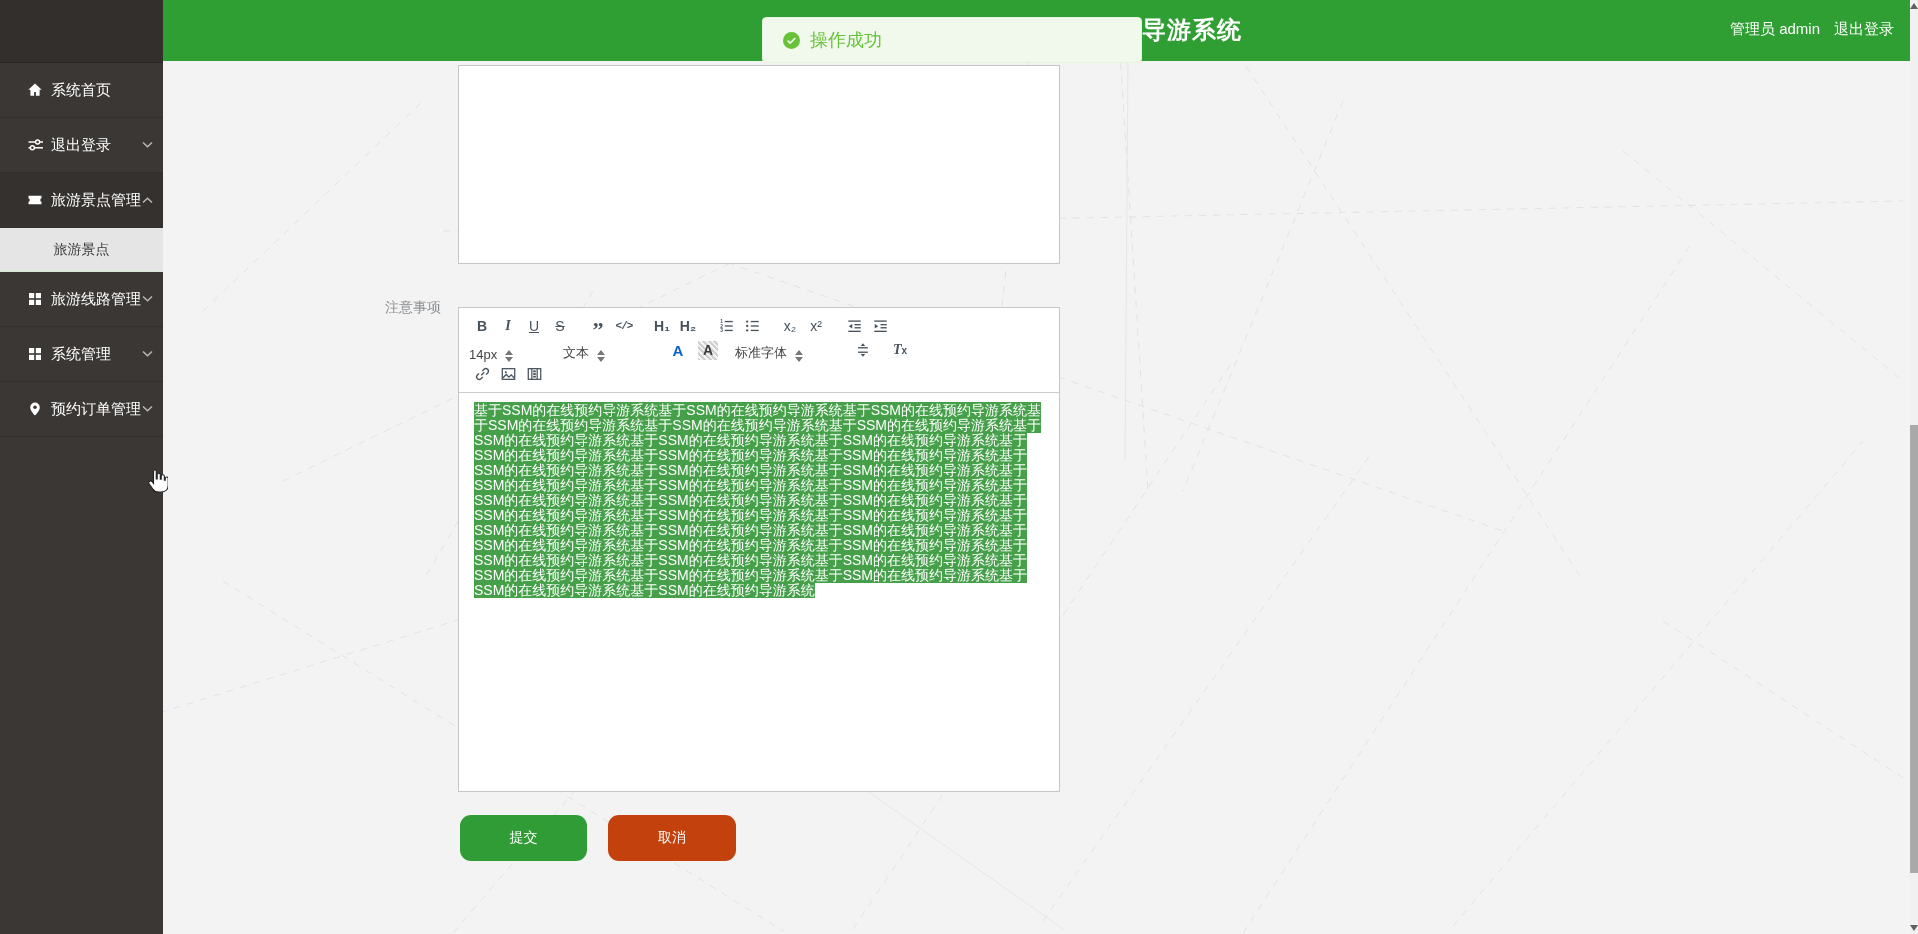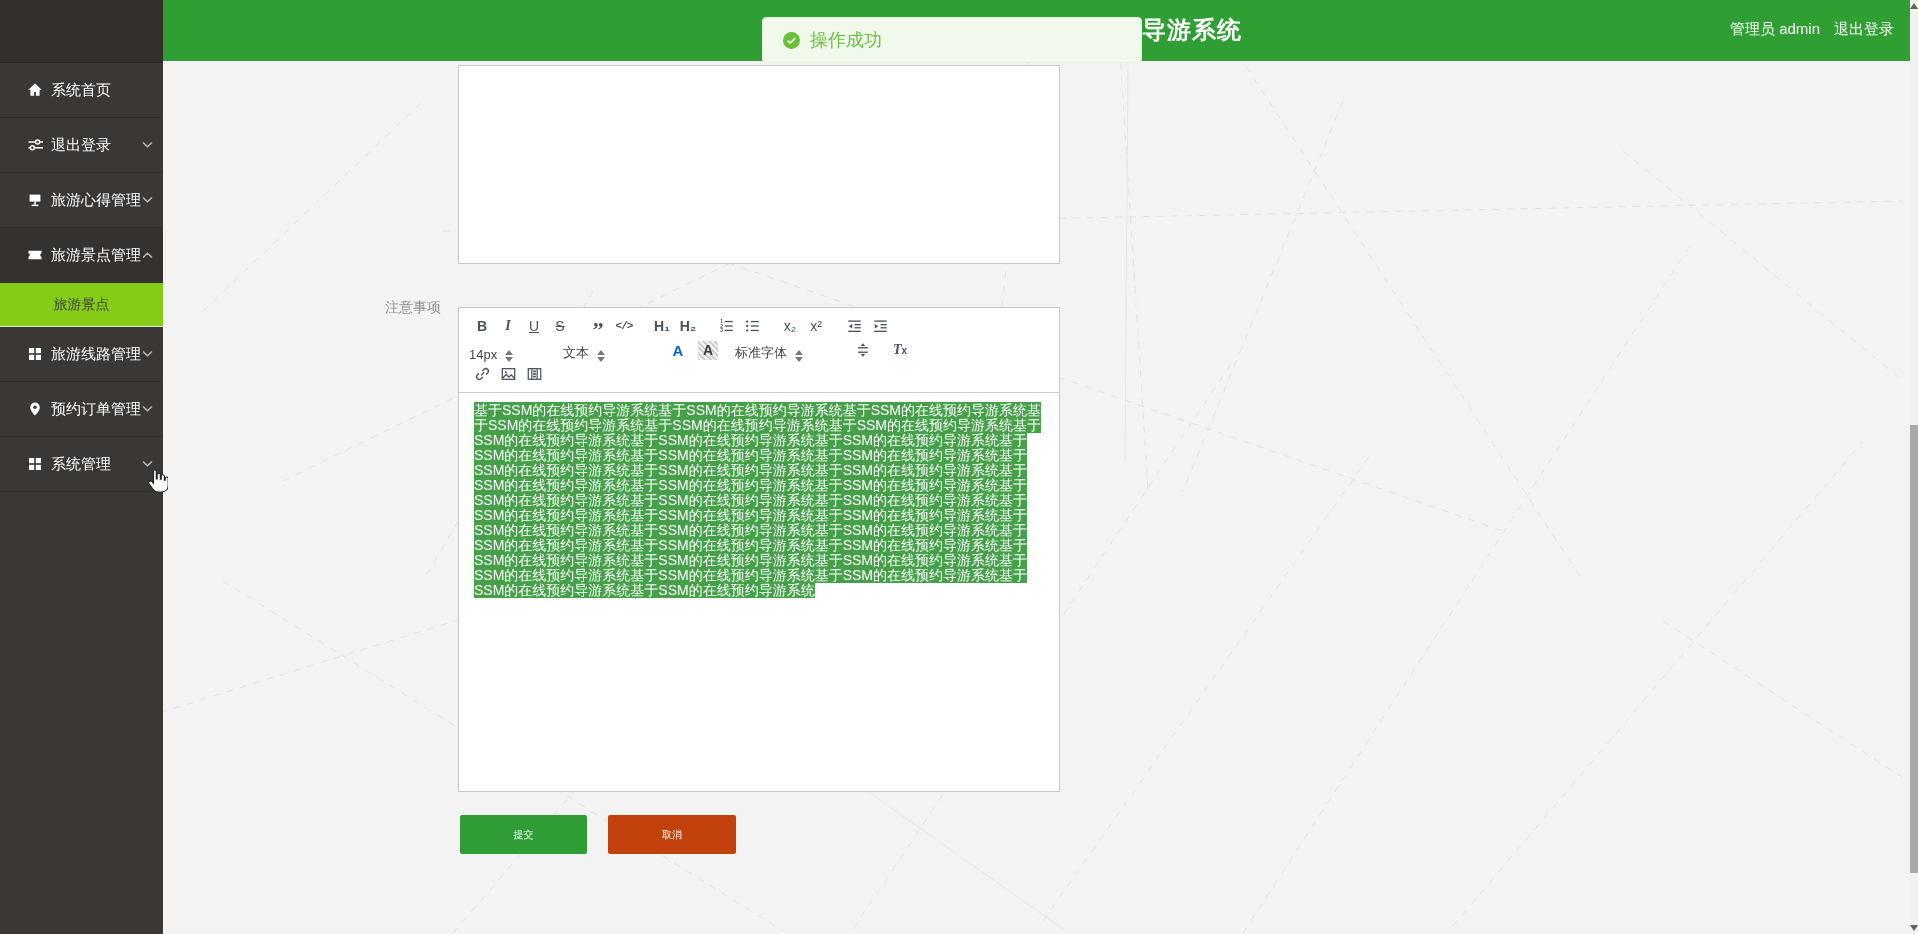--- a/index.html
+++ b/index.html
@@ -10,21 +10,21 @@
   }
   
   .sidebar{position:absolute;left:0;top:0;width:163px;height:934px;background:#3a3734;z-index:30;}
   .sidebar-top{height:62px;background:#322f2c;border-bottom:1px solid #292623;}
   .nav-item{position:relative;height:55px;display:flex;align-items:center;padding-left:27px;gap:8px;
     color:#ffffff;font-size:15px;border-bottom:1px solid #312e2b;cursor:pointer;box-sizing:border-box;}
   .nav-item.active-parent{background:#34312e;}
   .nav-icon{width:16px;height:16px;display:flex;align-items:center;justify-content:center;flex:0 0 auto;}
   .chev{position:absolute;right:10px;top:50%;transform:translateY(-50%);display:flex;}
   .chev.up{transform:translateY(-50%) rotate(180deg);}
-  .nav-sub{height:43px;background:#84cc16;color:#3d3d3d;font-size:14px;display:flex;align-items:center;
+  .nav-sub{height:43px;background:#e5e5e5;color:#3d3d3d;font-size:14px;display:flex;align-items:center;
     justify-content:center;cursor:pointer;border-bottom:1px solid #d8e6d3;}
   
   .header{position:absolute;left:163px;top:0;width:1747px;height:61px;background:#2f9e33;z-index:20;}
   .header-title{position:absolute;left:749px;top:14px;font-size:24px;font-weight:600;color:#fff;letter-spacing:1px;white-space:nowrap;}
   .header-user{position:absolute;right:16px;top:20px;font-size:15px;color:#fff;display:flex;gap:14px;align-items:center;white-space:nowrap;}
   .logout{cursor:pointer;}
   
   .toast{position:absolute;left:762px;top:17px;width:380px;height:46px;background:#f0f9eb;border:1px solid #e4f3da;
     border-radius:4px;display:flex;align-items:center;gap:10px;padding-left:20px;box-sizing:border-box;z-index:60;}
   .toast-msg{color:#67c23a;font-size:18px;}
@@ -52,21 +52,21 @@
   .tri-down{width:0;height:0;border-left:4px solid transparent;border-right:4px solid transparent;border-top:5px solid #777;}
   .color-a{color:#0b62c6;font-size:15px;}
   .bg-a{color:#3c3c3c;font-size:14px;width:20px;height:19px;display:flex;align-items:center;justify-content:center;
     background:repeating-linear-gradient(45deg,#cfcfcf 0 2px,#f5f5f5 2px 4px);}
   .g-tx{font-size:14px;}
   .g-tx i{font-family:"Liberation Serif",serif;}
   .g-tx sub{font-size:10px;}
   .ql-content{padding:10px 15px;font-size:14px;line-height:15px;cursor:text;height:380px;}
   .hl{background:#45a049;color:#ffffff;}
   
-  .btn{position:absolute;height:39px;border:none;border-radius:2px;color:#fff;font-size:10px;cursor:pointer;z-index:2;font-family:inherit;}
+  .btn{position:absolute;height:46px;border:none;border-radius:11px;color:#fff;font-size:14px;cursor:pointer;z-index:2;font-family:inherit;}
   .btn-submit{left:297px;top:754px;width:127px;background:#2f9c35;}
   .btn-cancel{left:445px;top:754px;width:128px;background:#c2410c;}
   
   .scrollbar{position:absolute;right:0;top:0;width:8px;height:934px;background:#f1f1f1;z-index:80;}
   .sb-thumb{position:absolute;left:0;top:425px;width:8px;height:448px;background:#a9a9a9;cursor:pointer;}
   .sb-up{position:absolute;left:0;top:3px;width:0;height:0;margin-left:0;border-left:4px solid transparent;border-right:4px solid transparent;border-bottom:6px solid #606060;cursor:pointer;}
   .sb-down{position:absolute;left:0;bottom:3px;width:0;height:0;border-left:4px solid transparent;border-right:4px solid transparent;border-top:6px solid #606060;cursor:pointer;}
   
   .mouse-cursor{position:absolute;left:146px;top:468px;z-index:100;pointer-events:none;}
 </style>
@@ -99,35 +99,20 @@
         </svg>
     </span>
     <span>退出登录</span>
     <span class="chev">
       <svg width="11" height="7" viewBox="0 0 11 7">
           <path d="M1 1l4.5 4.3L10 1" stroke="#b9b9b9" stroke-width="1.5" fill="none"></path>
         </svg>
     </span>
   </div>
 
-  <div class="nav-item">
-    <span class="nav-icon">
-      <svg width="16" height="16" viewBox="0 0 16 16">
-          <rect x="2.6" y="2.6" width="10.8" height="7" fill="#fff"></rect>
-          <rect x="7.2" y="9.6" width="1.6" height="3" fill="#fff"></rect>
-          <rect x="4.6" y="12.6" width="6.8" height="1.5" fill="#fff"></rect>
-        </svg>
-    </span>
-    <span>旅游心得管理</span>
-    <span class="chev">
-      <svg width="11" height="7" viewBox="0 0 11 7">
-          <path d="M1 1l4.5 4.3L10 1" stroke="#b9b9b9" stroke-width="1.5" fill="none"></path>
-        </svg>
-    </span>
-  </div>
 
   <div class="nav-item active-parent">
     <span class="nav-icon">
       <svg width="16" height="16" viewBox="0 0 16 16">
           <path d="M1.5 3.8h13v2.4a1.9 1.9 0 000 3.6v2.4h-13V9.8a1.9 1.9 0 000-3.6z" fill="#fff"></path>
         </svg>
     </span>
     <span>旅游景点管理</span>
     <span class="chev up">
       <svg width="11" height="7" viewBox="0 0 11 7">
@@ -155,44 +140,44 @@
     <span class="chev">
       <svg width="11" height="7" viewBox="0 0 11 7">
           <path d="M1 1l4.5 4.3L10 1" stroke="#b9b9b9" stroke-width="1.5" fill="none"></path>
         </svg>
     </span>
   </div>
 
   <div class="nav-item">
     <span class="nav-icon">
       <svg width="16" height="16" viewBox="0 0 16 16">
-          <path d="M8 1.6a4.8 4.8 0 014.8 4.8c0 3.5-4.8 8-4.8 8s-4.8-4.5-4.8-8A4.8 4.8 0 018 1.6z" fill="#fff"></path>
-          <circle cx="8" cy="6.3" r="1.8" fill="#3a3734"></circle>
-        </svg>
-    </span>
-    <span>预约订单管理</span>
-    <span class="chev">
-      <svg width="11" height="7" viewBox="0 0 11 7">
-          <path d="M1 1l4.5 4.3L10 1" stroke="#b9b9b9" stroke-width="1.5" fill="none"></path>
-        </svg>
-    </span>
-  </div>
-
-  <div class="nav-item">
-    <span class="nav-icon">
-      <svg width="16" height="16" viewBox="0 0 16 16">
           <g fill="#fff">
             <rect x="2" y="2" width="5.2" height="5.2"></rect>
             <rect x="8.8" y="2" width="5.2" height="5.2"></rect>
             <rect x="2" y="8.8" width="5.2" height="5.2"></rect>
             <rect x="8.8" y="8.8" width="5.2" height="5.2"></rect>
           </g>
         </svg>
     </span>
     <span>系统管理</span>
+    <span class="chev">
+      <svg width="11" height="7" viewBox="0 0 11 7">
+          <path d="M1 1l4.5 4.3L10 1" stroke="#b9b9b9" stroke-width="1.5" fill="none"></path>
+        </svg>
+    </span>
+  </div>
+
+  <div class="nav-item">
+    <span class="nav-icon">
+      <svg width="16" height="16" viewBox="0 0 16 16">
+          <path d="M8 1.6a4.8 4.8 0 014.8 4.8c0 3.5-4.8 8-4.8 8s-4.8-4.5-4.8-8A4.8 4.8 0 018 1.6z" fill="#fff"></path>
+          <circle cx="8" cy="6.3" r="1.8" fill="#3a3734"></circle>
+        </svg>
+    </span>
+    <span>预约订单管理</span>
     <span class="chev">
       <svg width="11" height="7" viewBox="0 0 11 7">
           <path d="M1 1l4.5 4.3L10 1" stroke="#b9b9b9" stroke-width="1.5" fill="none"></path>
         </svg>
     </span>
   </div>
 </div>
 
 <div class="header">
   <div class="header-title">基于SSM的在线预约导游系统</div>

